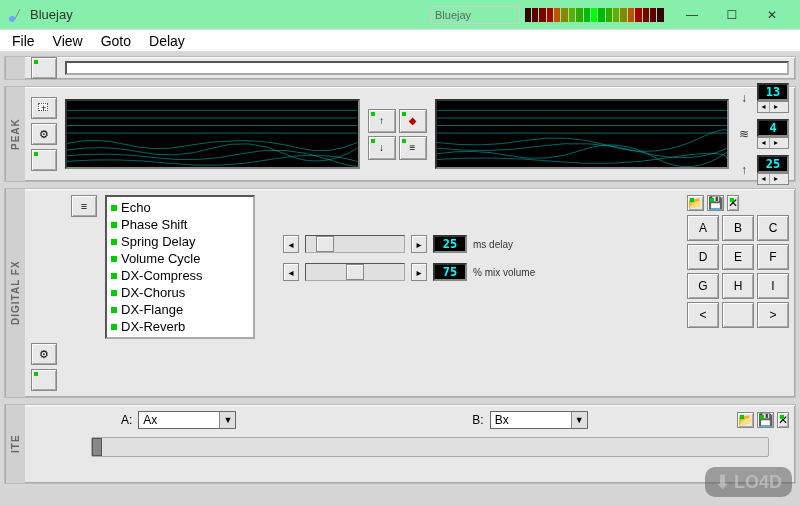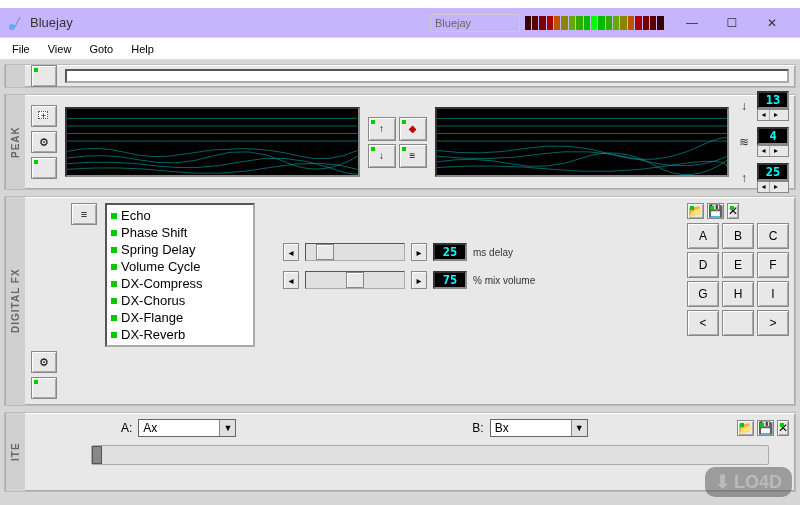--- a/index.html
+++ b/index.html
@@ -1,27 +1,27 @@
 <!DOCTYPE html>
 <html><head>
 <meta charset="utf-8">
 <style>
 * { box-sizing: border-box; margin: 0; padding: 0; }
 body { font-family: "Segoe UI", Tahoma, sans-serif; font-size: 12px; background: #fff; width: 800px; height: 505px; overflow: hidden; position: relative; }
-.titlebar { height: 30px; display: flex; align-items: center; padding: 0 8px; border-bottom: 1px solid #ddd; background: #c4b5fd; margin-top: 8px; }
+.titlebar { height: 30px; display: flex; align-items: center; padding: 0 8px; border-bottom: 1px solid #ddd; background: #86efac; }
 .titlebar .icon { width: 16px; height: 16px; margin-right: 6px; }
 .titlebar .title { flex: 1; font-size: 13px; color: #333; }
 .titlebar .vu-wrap { display: flex; align-items: center; gap: 4px; margin-right: 8px; }
 .titlebar .vu-label { font-size: 11px; color: #666; width: 90px; border: 1px solid #ccc; padding: 0 4px; height: 18px; line-height: 16px; }
 .titlebar .vu-bar { width: 140px; height: 14px; display: flex; }
 .titlebar .vu-bar span { flex: 1; margin: 0 0.5px; }
 .winbtns { display: flex; }
 .winbtn { width: 40px; height: 26px; display: flex; align-items: center; justify-content: center; color: #333; font-size: 12px; }
 .menubar { height: 22px; display: flex; align-items: center; padding: 0 4px; gap: 2px; background: #fff; border-bottom: 1px solid #ddd; }
-.menubar .menu { padding: 2px 8px; font-size: 11px; }
+.menubar .menu { padding: 2px 8px; font-size: 14px; }
 .workspace { background: #d6d6d6; height: calc(100% - 52px); padding: 4px 4px 0 4px; display: flex; flex-direction: column; gap: 6px; overflow: hidden; }
 .panel { display: flex; background: #e8e8e8; border: 1px solid #bbb; box-shadow: inset 1px 1px 0 #fff, inset -1px -1px 0 #aaa; }
 .vtab { width: 20px; background: #d0d0d0; border-right: 1px solid #aaa; display: flex; align-items: center; justify-content: center; writing-mode: vertical-rl; transform: rotate(180deg); font-size: 10px; font-weight: bold; color: #666; letter-spacing: 1px; }
 .panel-body { flex: 1; padding: 6px; display: flex; align-items: center; gap: 8px; }
 .sqbtn { width: 26px; height: 22px; background: #e8e8e8; border: 1px solid #888; box-shadow: inset 1px 1px 0 #fff, inset -1px -1px 0 #aaa; display: flex; align-items: center; justify-content: center; font-size: 11px; position: relative; }
 .dot { position: absolute; top: 2px; left: 2px; width: 4px; height: 4px; background: #0c0; }
 .btncol { display: flex; flex-direction: column; gap: 4px; }
 .waveform { background: #000; border: 2px inset #888; height: 70px; position: relative; overflow: hidden; }
 .waveform svg { width: 100%; height: 100%; }
 .nav4 { display: grid; grid-template-columns: 28px 28px; grid-template-rows: 24px 24px; gap: 3px; }
@@ -88,21 +88,21 @@
     <div class="winbtn">—</div>
     <div class="winbtn">☐</div>
     <div class="winbtn">✕</div>
   </div>
 </div>
 
 <div class="menubar">
   <div class="menu">File</div>
   <div class="menu">View</div>
   <div class="menu">Goto</div>
-  <div class="menu">Help</div>
+  <div class="menu">Delay</div>
 </div>
 
 <div class="workspace">
 
   <div class="panel" style="height:24px">
     <div class="vtab"></div>
     <div class="panel-body">
       <div class="sqbtn">
           <div class="dot"></div>
         </div>

